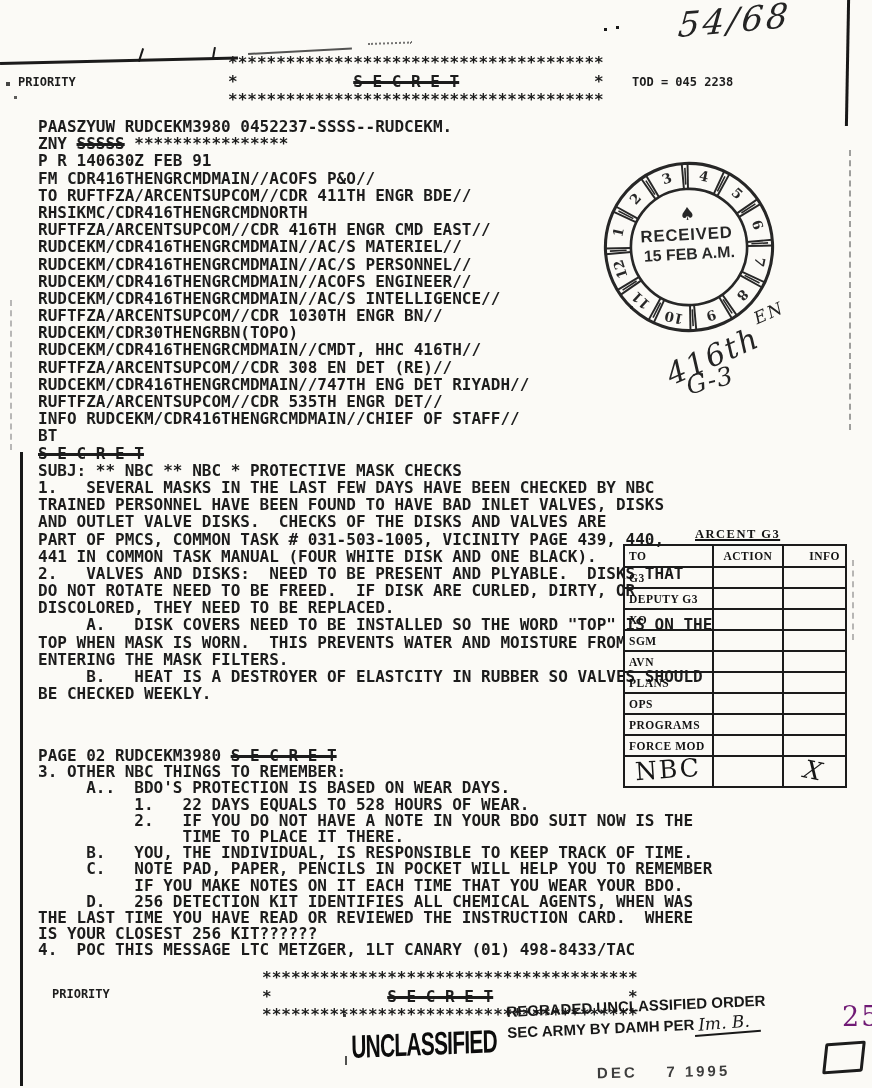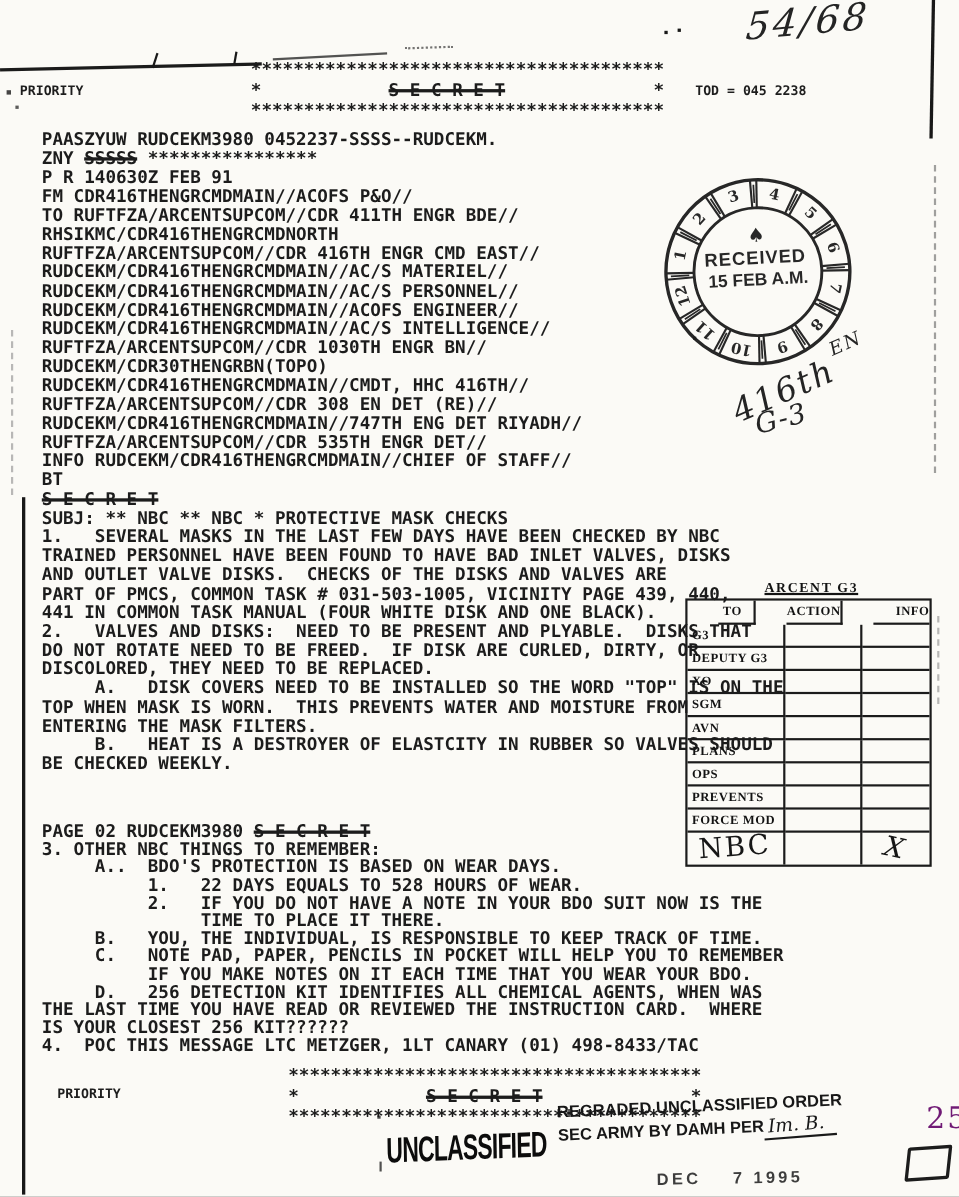--- a/index.html
+++ b/index.html
@@ -25,21 +25,21 @@
   #routing{position:absolute;left:623px;top:544px;width:224px;color:#131313;}
   #rt-title{position:absolute;left:72px;top:-17px;font:bold 12.5px "Liberation Serif",serif;letter-spacing:1.5px;
             text-decoration:underline;text-decoration-thickness:2px;white-space:nowrap;}
   #rt-grid{border:2.5px solid #1b1b1b;width:224px;box-sizing:border-box;}
   .rt-row{display:flex;}
   .rt-c{box-sizing:border-box;border-right:2px solid #1b1b1b;border-bottom:2px solid #1b1b1b;height:21px;
         font:bold 11.5px "Liberation Serif",serif;letter-spacing:.5px;padding:4px 0 0 4px;overflow:visible;}
   .rt-row .rt-c:last-child{border-right:none;padding-left:20px;}
   .rt-row:last-child .rt-c{border-bottom:none;}
   .c1{width:94px;}.c2{width:75px;}.c3{width:63.5px;}
-  .hdr{height:22px;margin-left:28px;}
+  .hdr{height:22px;}
   .ctr{text-align:center;padding-left:0;}
   .nbc-row .rt-c{height:29px;position:relative;}
   #hw-nbc{position:absolute;left:10px;top:-2px;font:25px "DejaVu Serif",serif;letter-spacing:2px;transform:rotate(-4deg);color:#161616;}
   #hw-x{position:absolute;left:20px;top:-1px;font:italic 25px "DejaVu Serif",serif;transform:rotate(12deg);color:#161616;}
   
   #unclassified-stamp{position:absolute;left:351px;top:1029px;font:bold 29px "Liberation Sans",sans-serif;
       letter-spacing:-1px;color:#0c0c0c;transform:scale(.72,1.12) rotate(-1.5deg);transform-origin:left top;white-space:nowrap;}
   #regraded-stamp{position:absolute;left:506px;top:1001px;transform:rotate(-2.5deg);transform-origin:left top;
       font:bold 15px "Liberation Sans",sans-serif;color:#171717;white-space:nowrap;line-height:21px;}
   #hw-initials{font:italic 17px "DejaVu Serif",serif;border-bottom:2.5px solid #191919;padding:0 10px 0 4px;
@@ -170,21 +170,21 @@
           <div class="rt-c c1">PLANS</div>
           <div class="rt-c c2"></div>
           <div class="rt-c c3"></div>
         </div>
         <div class="rt-row">
           <div class="rt-c c1">OPS</div>
           <div class="rt-c c2"></div>
           <div class="rt-c c3"></div>
         </div>
         <div class="rt-row">
-          <div class="rt-c c1">PREVENTS</div>
+          <div class="rt-c c1">PROGRAMS</div>
           <div class="rt-c c2"></div>
           <div class="rt-c c3"></div>
         </div>
         <div class="rt-row">
           <div class="rt-c c1">FORCE MOD</div>
           <div class="rt-c c2"></div>
           <div class="rt-c c3"></div>
         </div>
         <div class="rt-row nbc-row">
           <div class="rt-c c1">

